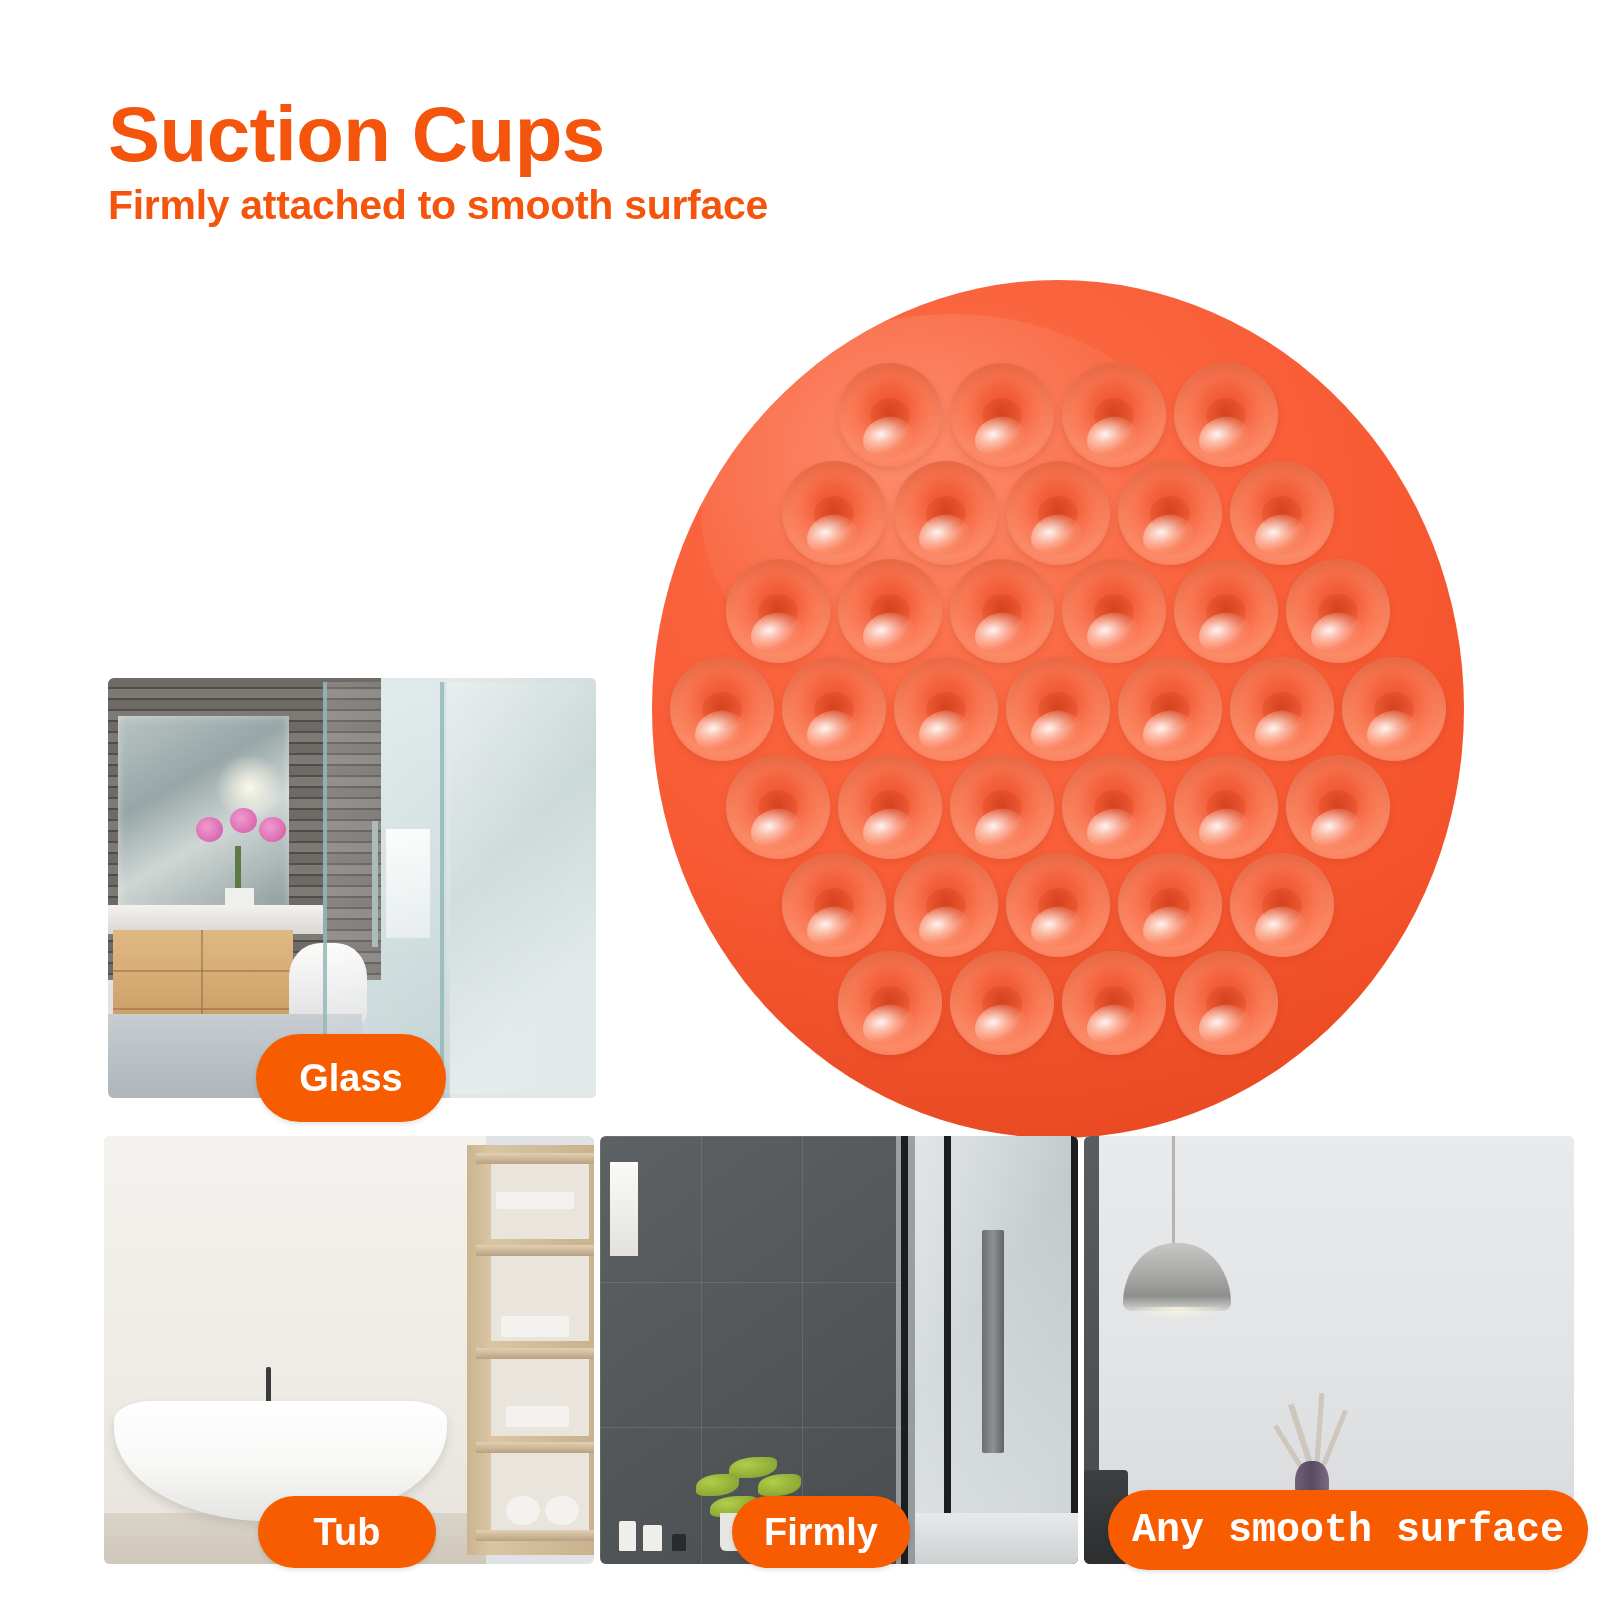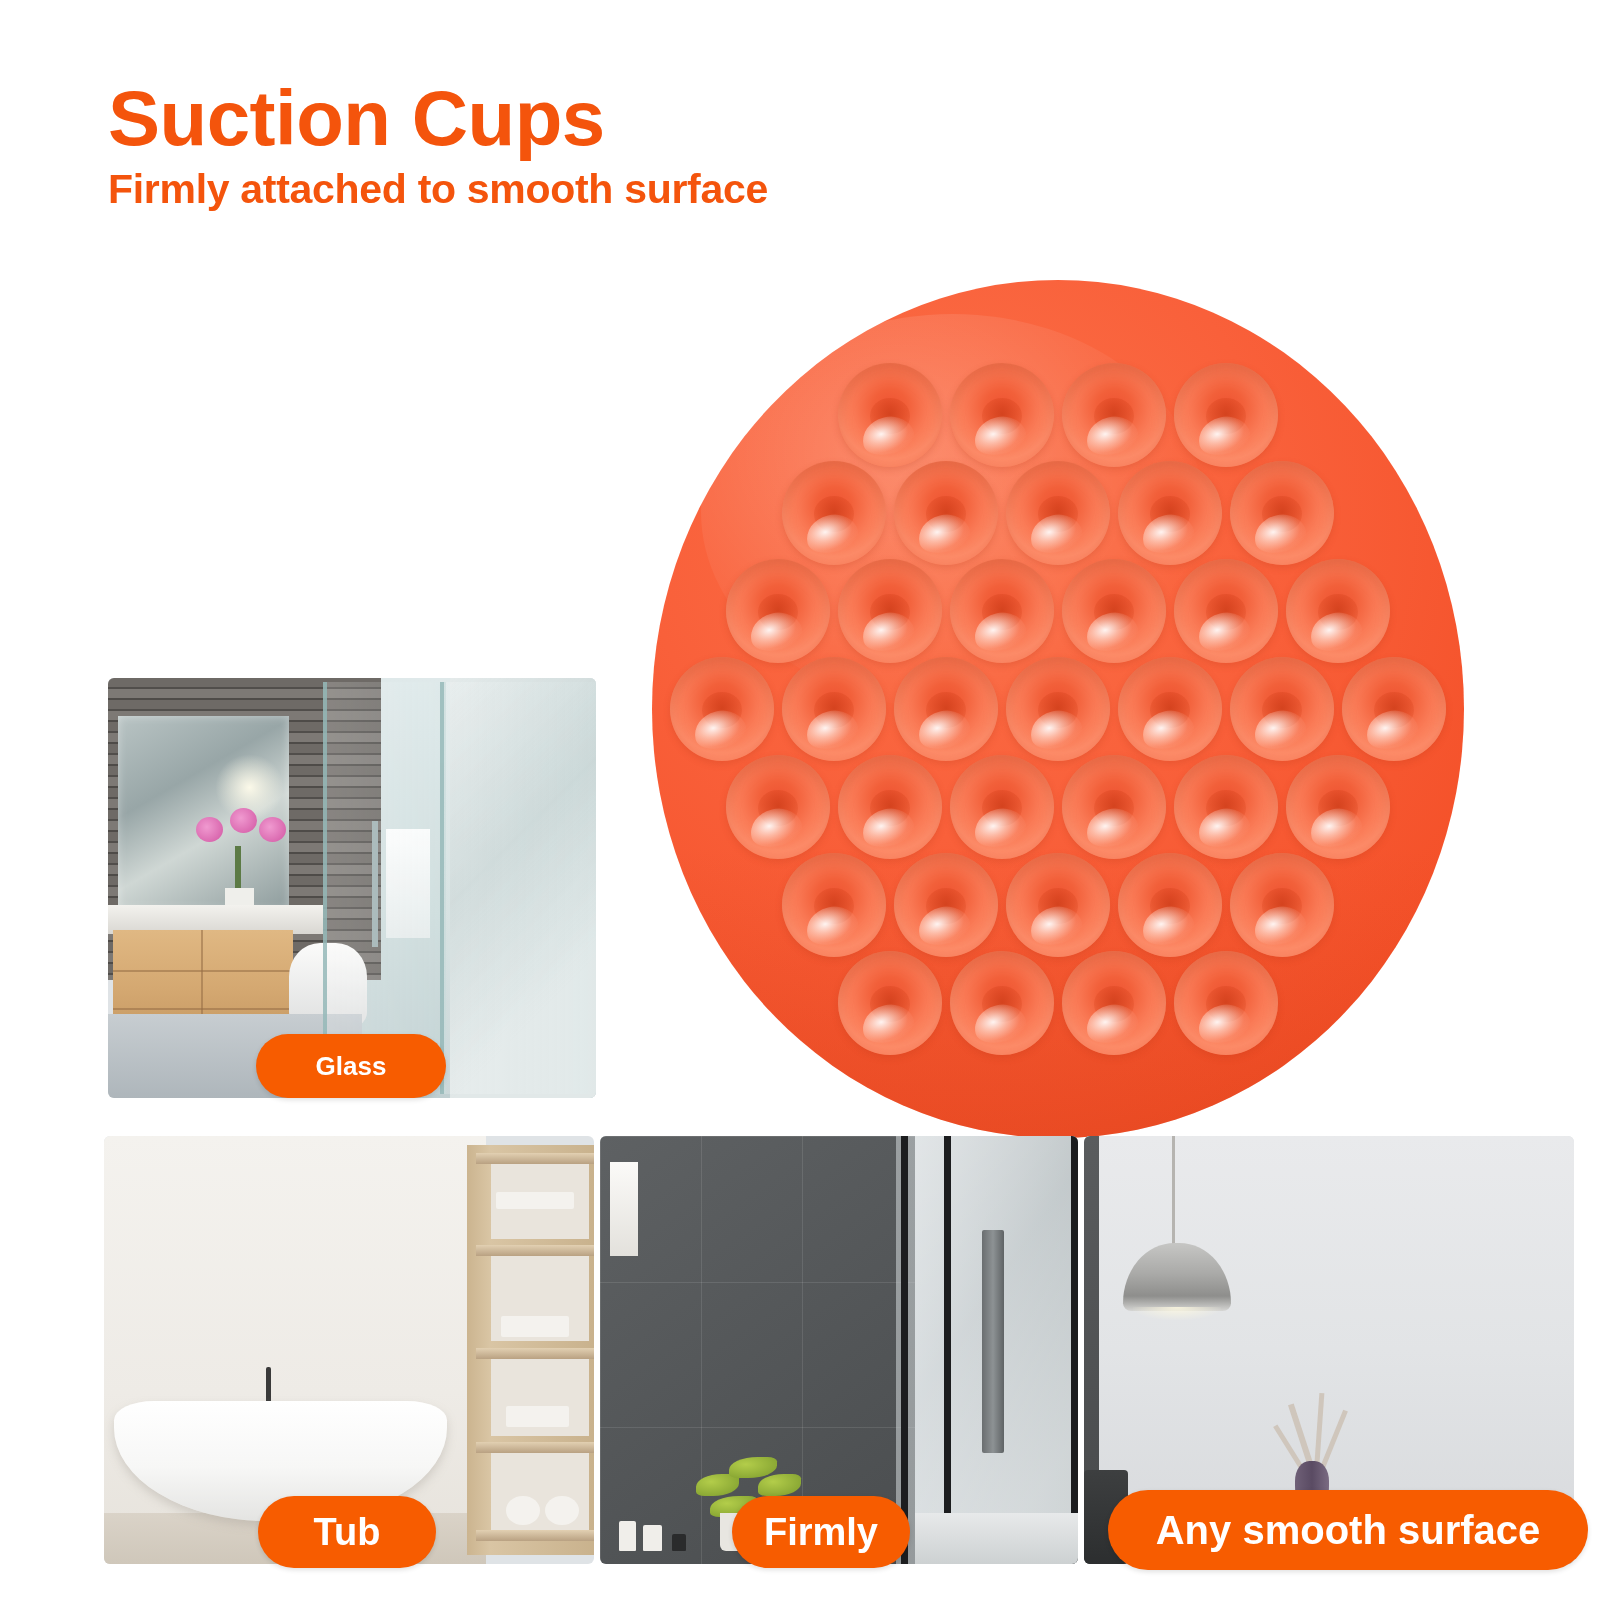--- a/index.html
+++ b/index.html
@@ -24,21 +24,21 @@
     width: 760px;
   }
   .headline-line {
     color: #F4540C;
     font-size: 78px;
     font-weight: bold;
     line-height: 0.98;
     letter-spacing: -0.5px;
     white-space: nowrap;
   }
-  .headline-line.second { margin-top: 6px; }
+  .headline-line.second { margin-top: 22px; }
   .subheadline {
     color: #F4540C;
     font-size: 41px;
     font-weight: bold;
     line-height: 1.05;
     margin-top: 12px;
     letter-spacing: -0.3px;
     white-space: nowrap;
   }
 
@@ -341,30 +341,30 @@
     align-items: center;
     justify-content: center;
     background: #F75C00;
     color: #ffffff;
     font-weight: bold;
     border-radius: 999px;
     box-shadow: 0 2px 5px rgba(0,0,0,0.12);
     white-space: nowrap;
   }
   .pill-glass {
-    left: 256px; top: 1034px; width: 190px; height: 64px; font-size: 26px;
+    left: 256px; top: 1034px; width: 190px; height: 88px; font-size: 38px;
   }
   .pill-tub {
     left: 258px; top: 1496px; width: 178px; height: 72px; font-size: 38px;
   }
   .pill-tiles {
     left: 732px; top: 1496px; width: 178px; height: 72px; font-size: 38px;
   }
   .pill-any {
-    left: 1108px; top: 1490px; width: 480px; height: 80px; font-size: 40px;
+    left: 1108px; top: 1490px; width: 480px; height: 80px; font-size: 40px; font-family: Liberation Mono, monospace;
   }
 </style>
 </head>
 <body>
 
 <div class="headline-block">
   <div class="headline-line second">Suction Cups</div>
   <div class="subheadline">Firmly attached to smooth surface</div>
 </div>
 

